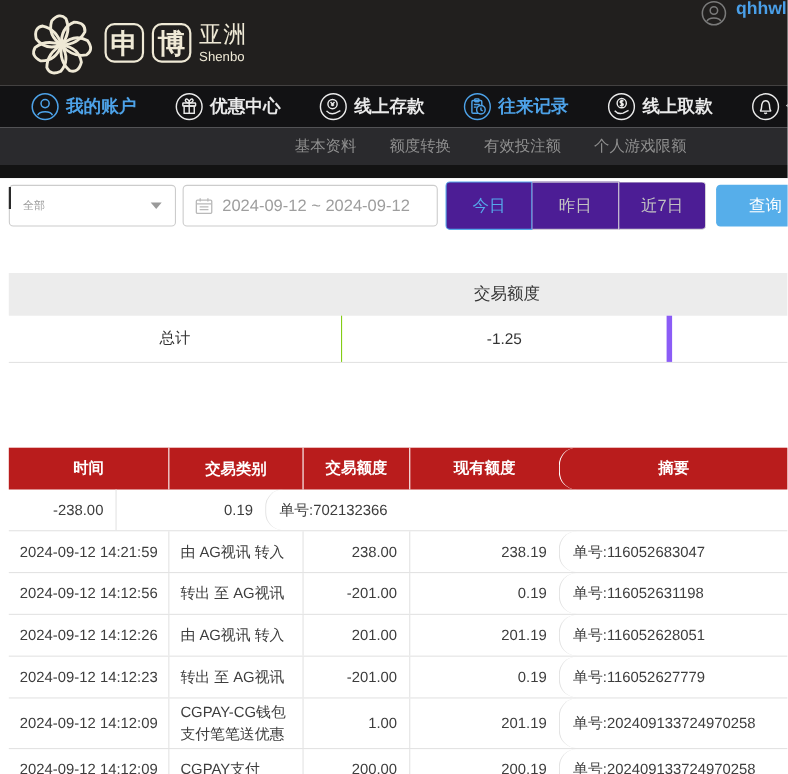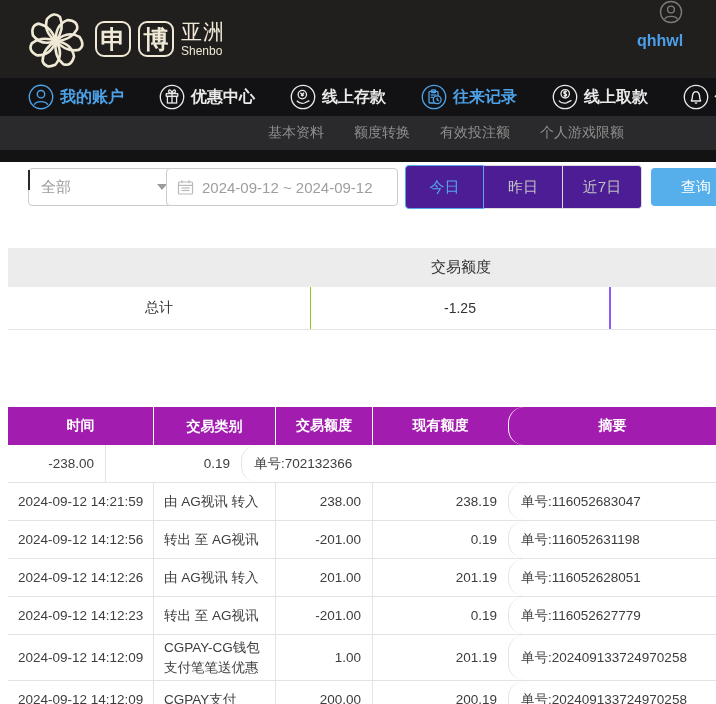--- a/index.html
+++ b/index.html
@@ -10,41 +10,41 @@
   
   .topbar { position:relative; height:78px; background:#211f1e; display:flex; align-items:center; }
   .logo { display:flex; align-items:center; margin-left:24px; color:#efe9d6; }
   .logo-flower { width:64px; height:64px; }
   .logo-box { width:36px; height:36px; border:2px solid #efe9d6; border-radius:9px;
               display:flex; align-items:center; justify-content:center;
               font-size:25px; font-weight:bold; margin-left:7px; }
   .logo-right { margin-left:7px; line-height:1; }
   .logo-region { font-size:21px; font-weight:normal; letter-spacing:1px; }
   .logo-latin { font-size:12px; margin-top:3px; }
-  .userbox { position:absolute; left:637px; top:0; height:78px; display:flex; align-items:flex-end; gap:8px;flex-direction:column; }
+  .userbox { position:absolute; left:637px; top:0; height:78px; display:flex; align-items:flex-start; gap:8px; }
   .userbox svg { width:24px; height:24px; }
   .username { color:#4a9fe8; font-size:16px; font-weight:bold; white-space:nowrap; }
 
   
   .navbar { height:38px; background:#121214; display:flex; align-items:center; padding-left:28px; gap:35px; }
   .nav-item { display:flex; align-items:center; gap:6px; color:#eaeaea; font-size:16px; font-weight:600;
               cursor:pointer; white-space:nowrap; }
   .nav-item.active { color:#4da2e8; }
   .nav-item svg { width:26px; height:26px; flex:0 0 auto; }
 
   
   .subnav { height:34px; background:#2a2a2d; display:flex; align-items:center; padding-left:268px; gap:30px; }
   .subnav-item { color:#8f8f8f; font-size:14px; cursor:pointer; white-space:nowrap;font-family:Liberation Serif, serif; }
   .dark-strip { height:12px; background:#131313; }
 
   
   .filters { position:relative; height:86px; background:#fff; }
   .select-box { position:absolute; left:8px; top:6px; width:152px; height:38px; border:1px solid #ccc;
                 border-radius:4px; display:flex; align-items:center; padding:0 12px; color:#9a9a9a;
-                font-size:15px; cursor:pointer; background:#fff;margin-left:20px; }
+                font-size:10px; cursor:pointer; background:#fff; }
   .select-caret { margin-left:auto; width:0; height:0; border-left:5px solid transparent;
                   border-right:5px solid transparent; border-top:6px solid #9a9a9a; }
   .select-notch { position:absolute; left:-1px; top:1px; width:2px; height:20px; background:#2a2a2a; }
   .date-box { position:absolute; left:166px; top:6px; width:232px; height:38px; border:1px solid #ccc;
               border-radius:4px; display:flex; align-items:center; gap:8px; padding:0 10px;
               color:#9e9e9e; font-size:15px; cursor:text; background:#fff; }
   .date-box svg { width:17px; height:17px; }
   .quick-group { position:absolute; left:405px; top:3px; height:44px; display:flex; }
   .quick-btn { width:79px; height:44px; background:#4c1d95; border:1px solid #dcdcdc; border-left:none;
                color:#c2c2c2; font-size:15px; display:flex; align-items:center; justify-content:center;
@@ -57,29 +57,29 @@
 
   
   .summary { margin-left:8px; width:708px; }
   .summary-head { display:flex; background:#ececec; height:39px; align-items:center; }
   .summary-head .c1 { width:303px; }
   .summary-head .c2 { width:300px; text-align:center; color:#333; font-size:15px; }
   .summary-row { display:flex; height:43px; align-items:center; border-bottom:1px solid #e3e3e3;
                  color:#333; font-size:14px; }
   .summary-row .c1 { width:303px; text-align:center; border-right:1px solid #84cc16; height:100%;
                      display:flex; align-items:center; justify-content:center; }
-  .summary-row .c2 { width:300px; text-align:center; border-right:2px solid #8b5cf6; height:100%;
+  .summary-row .c2 { width:300px; text-align:center; border-right:5px solid #8b5cf6; height:100%;
                      display:flex; align-items:center; justify-content:center; }
   .summary-row .c3 { flex:1; height:100%; }
 
   .gap-block { height:77px; background:#fff; }
 
   
   .txn-table { margin-left:8px; width:708px; font-size:13.5px; color:#3d3d3d; }
-  .txn-head { display:flex; background:#a21caf; height:38px; color:#fff; font-weight:bold; font-size:14px; }
+  .txn-head { display:flex; background:#b91c1c; height:38px; color:#fff; font-weight:bold; font-size:14px; }
   .txn-head > div { display:flex; align-items:center; justify-content:center; border-left:1px solid #fff; }
   .txn-head > div:first-child { border-left:none; }
   .txn-row { display:flex; border-bottom:1px solid #e3e3e3; min-height:38px; align-items:stretch; }
   .txn-row > div { display:flex; align-items:center; border-left:1px solid #e3e3e3; padding:3px 0; }
   .txn-row > div:first-child { border-left:none; }
   .col-time { width:145px; padding-left:10px !important; }
   .col-type { width:122px; padding-left:10px !important; padding-right:6px !important; line-height:1.45; }
   .col-amount { width:97px; justify-content:flex-end; padding-right:11px !important; }
   .col-balance { width:136px; justify-content:flex-end; padding-right:11px !important; }
   .col-summary { width:208px; padding-left:12px !important;border-radius:16px; }

